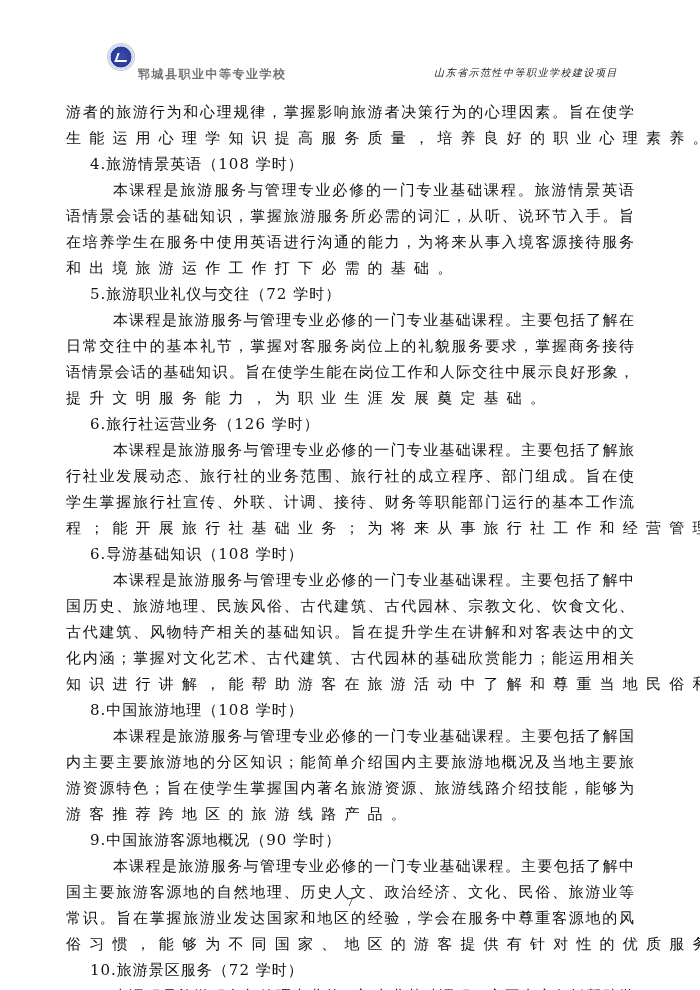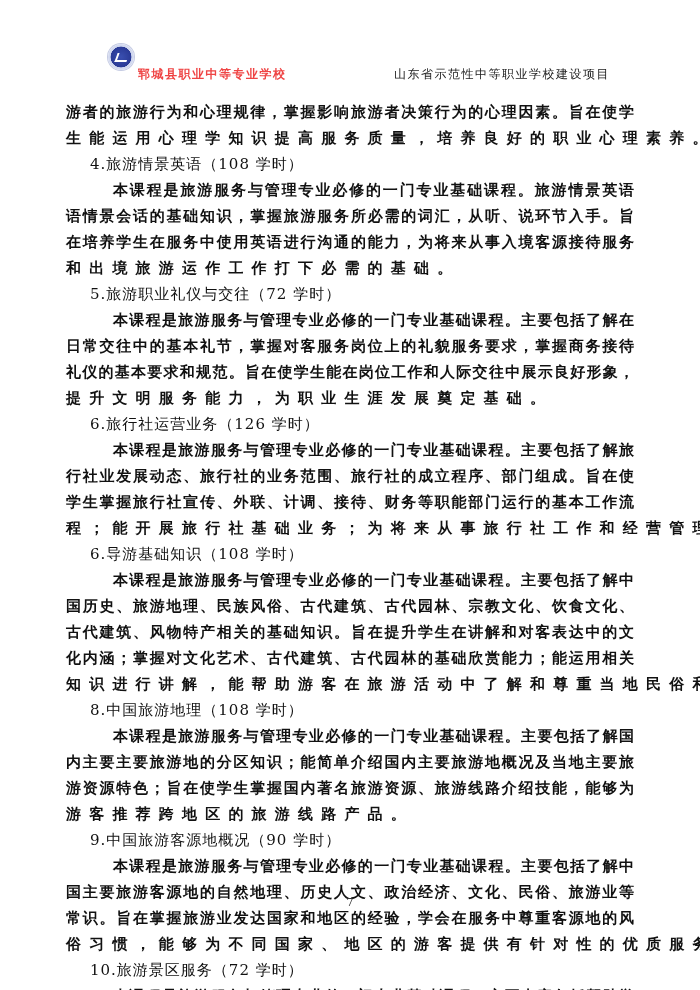--- a/index.html
+++ b/index.html
@@ -43,43 +43,44 @@
       border-left: 2px solid #ffffff;
       transform: skewX(-20deg);
     }
     .header-left {
       position: absolute;
       left: 30px;
       top: 22px;
       font-size: 12px;
       letter-spacing: 1.5px;
       font-weight: bold;
-      color: #ef4444;
+      color: #737373;
       white-space: nowrap;
     }
     .header-right {
       position: absolute;
-      right: 8px;
+      right: 0;
       top: 22px;
-      font-size: 12px;
+      font-size: 10px;
       letter-spacing: 1.5px;
       color: #222;
       white-space: nowrap;
+      font-style: italic;
     }
     .content {
       position: absolute;
       top: 99px;
       left: 66px;
       width: 568px;
     }
     .line {
       height: 26px;
       line-height: 26px;
       font-size: 15px;
-      font-weight: bold;
+      font-weight: normal;
       white-space: nowrap;
       text-align: justify;
       text-align-last: justify;
       letter-spacing: 0;
     }
     .line.last {
       text-align-last: left;
       letter-spacing: 8.2px;
     }
     .line.heading {
@@ -114,21 +115,21 @@
     <div class="line body">游者的旅游行为和心理规律，掌握影响旅游者决策行为的心理因素。旨在使学</div>
     <div class="line last">生能运用心理学知识提高服务质量，培养良好的职业心理素养。</div>
     <div class="line heading">4.旅游情景英语（108 学时）</div>
     <div class="line indent">本课程是旅游服务与管理专业必修的一门专业基础课程。旅游情景英语</div>
     <div class="line body">语情景会话的基础知识，掌握旅游服务所必需的词汇，从听、说环节入手。旨</div>
     <div class="line body">在培养学生在服务中使用英语进行沟通的能力，为将来从事入境客源接待服务</div>
     <div class="line last">和出境旅游运作工作打下必需的基础。</div>
     <div class="line heading">5.旅游职业礼仪与交往（72 学时）</div>
     <div class="line indent">本课程是旅游服务与管理专业必修的一门专业基础课程。主要包括了解在</div>
     <div class="line body">日常交往中的基本礼节，掌握对客服务岗位上的礼貌服务要求，掌握商务接待</div>
-    <div class="line body">礼仪的基本要求和规范。旨在使学生能在岗位工作和人际交往中展示良好形象，</div>
+    <div class="line body">语情景会话的基础知识。旨在使学生能在岗位工作和人际交往中展示良好形象，</div>
     <div class="line last">提升文明服务能力，为职业生涯发展奠定基础。</div>
     <div class="line heading">6.旅行社运营业务（126 学时）</div>
     <div class="line indent">本课程是旅游服务与管理专业必修的一门专业基础课程。主要包括了解旅</div>
     <div class="line body">行社业发展动态、旅行社的业务范围、旅行社的成立程序、部门组成。旨在使</div>
     <div class="line body">学生掌握旅行社宣传、外联、计调、接待、财务等职能部门运行的基本工作流</div>
     <div class="line last">程；能开展旅行社基础业务；为将来从事旅行社工作和经营管理打下基础。</div>
     <div class="line heading">6.导游基础知识（108 学时）</div>
     <div class="line indent">本课程是旅游服务与管理专业必修的一门专业基础课程。主要包括了解中</div>
     <div class="line body">国历史、旅游地理、民族风俗、古代建筑、古代园林、宗教文化、饮食文化、</div>
     <div class="line body">古代建筑、风物特产相关的基础知识。旨在提升学生在讲解和对客表达中的文</div>

